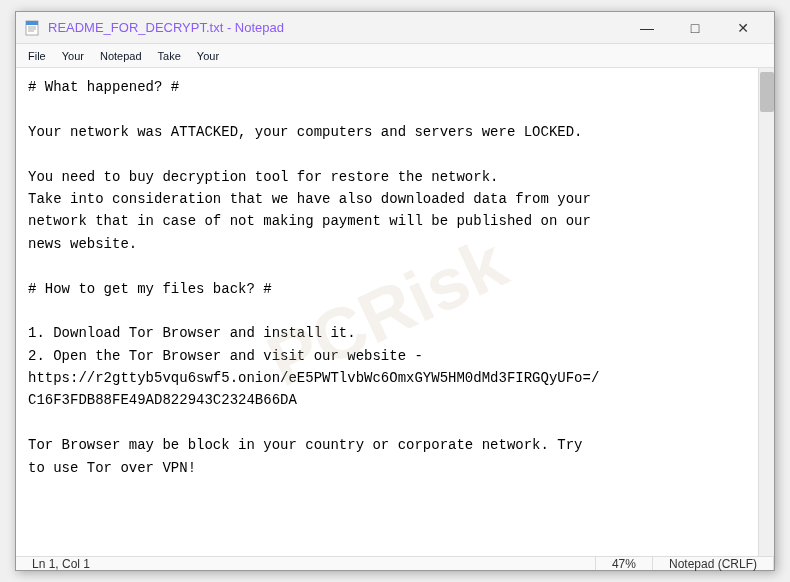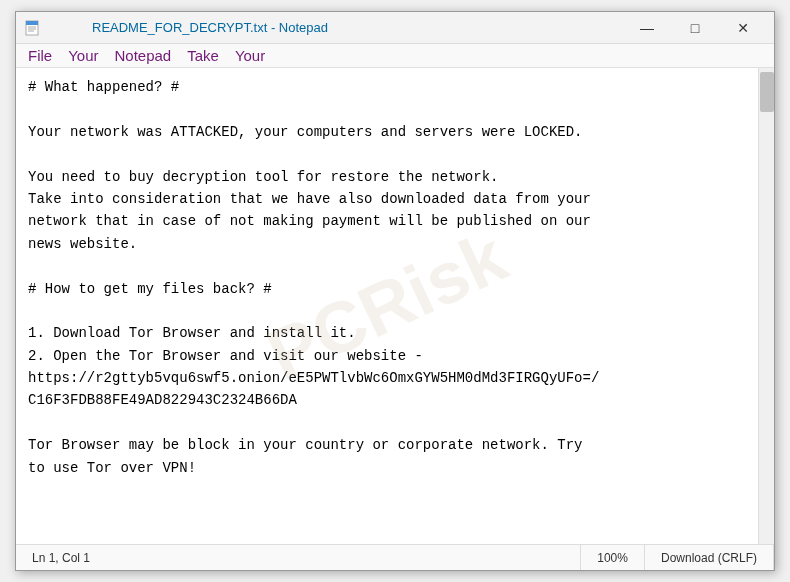--- a/index.html
+++ b/index.html
@@ -42,22 +42,21 @@
     .title-bar-icon {
       width: 16px;
       height: 16px;
       margin-right: 8px;
       flex-shrink: 0;
     }
 
     .title-bar-text {
       flex: 1;
       font-size: 13px;
-      color: #0369a1;
-      margin-left: 44px;
+      color: #8b5cf6;
     }
 
     .title-bar-controls {
       display: flex;
       gap: 2px;
     }
 
     .title-bar-btn {
       width: 46px;
       height: 32px;
@@ -76,22 +75,22 @@
       display: flex;
       align-items: center;
       padding: 0 4px;
       background: #f9f9f9;
       border-bottom: 1px solid #e0e0e0;
       flex-shrink: 0;
     }
 
     .menu-item {
       padding: 2px 8px;
-      font-size: 15px;
-      color: #701a75;
+      font-size: 11px;
+      color: #0f172a;
       cursor: pointer;
     }
 
     .editor-area {
       flex: 1;
       display: flex;
       overflow: hidden;
       position: relative;
     }
 
@@ -134,21 +133,21 @@
       font-size: 72px;
       font-weight: bold;
       color: rgba(200, 180, 150, 0.18);
       pointer-events: none;
       user-select: none;
       white-space: nowrap;
       font-family: Arial, sans-serif;
     }
 
     .status-bar {
-      height: 26px;
+      height: 14px;
       background: #f9f9f9;
       border-top: 1px solid #ddd;
       display: flex;
       align-items: center;
       flex-shrink: 0;
       font-size: 12px;
       color: #333;
     }
 
     .status-section {
@@ -216,20 +215,20 @@
     <div class="scrollbar-right">
       <div class="scrollbar-thumb"></div>
     </div>
   </div>
 
   <div class="status-bar">
     <div class="status-section">
       <span>Ln 1, Col 1</span>
     </div>
     <div class="status-section">
-      <span>100%</span>
+      <span>47%</span>
     </div>
     <div class="status-section">
-      <span>Download (CRLF)</span>
+      <span>Notepad (CRLF)</span>
     </div>
   </div>
 
 </div>
 
 </body></html>

